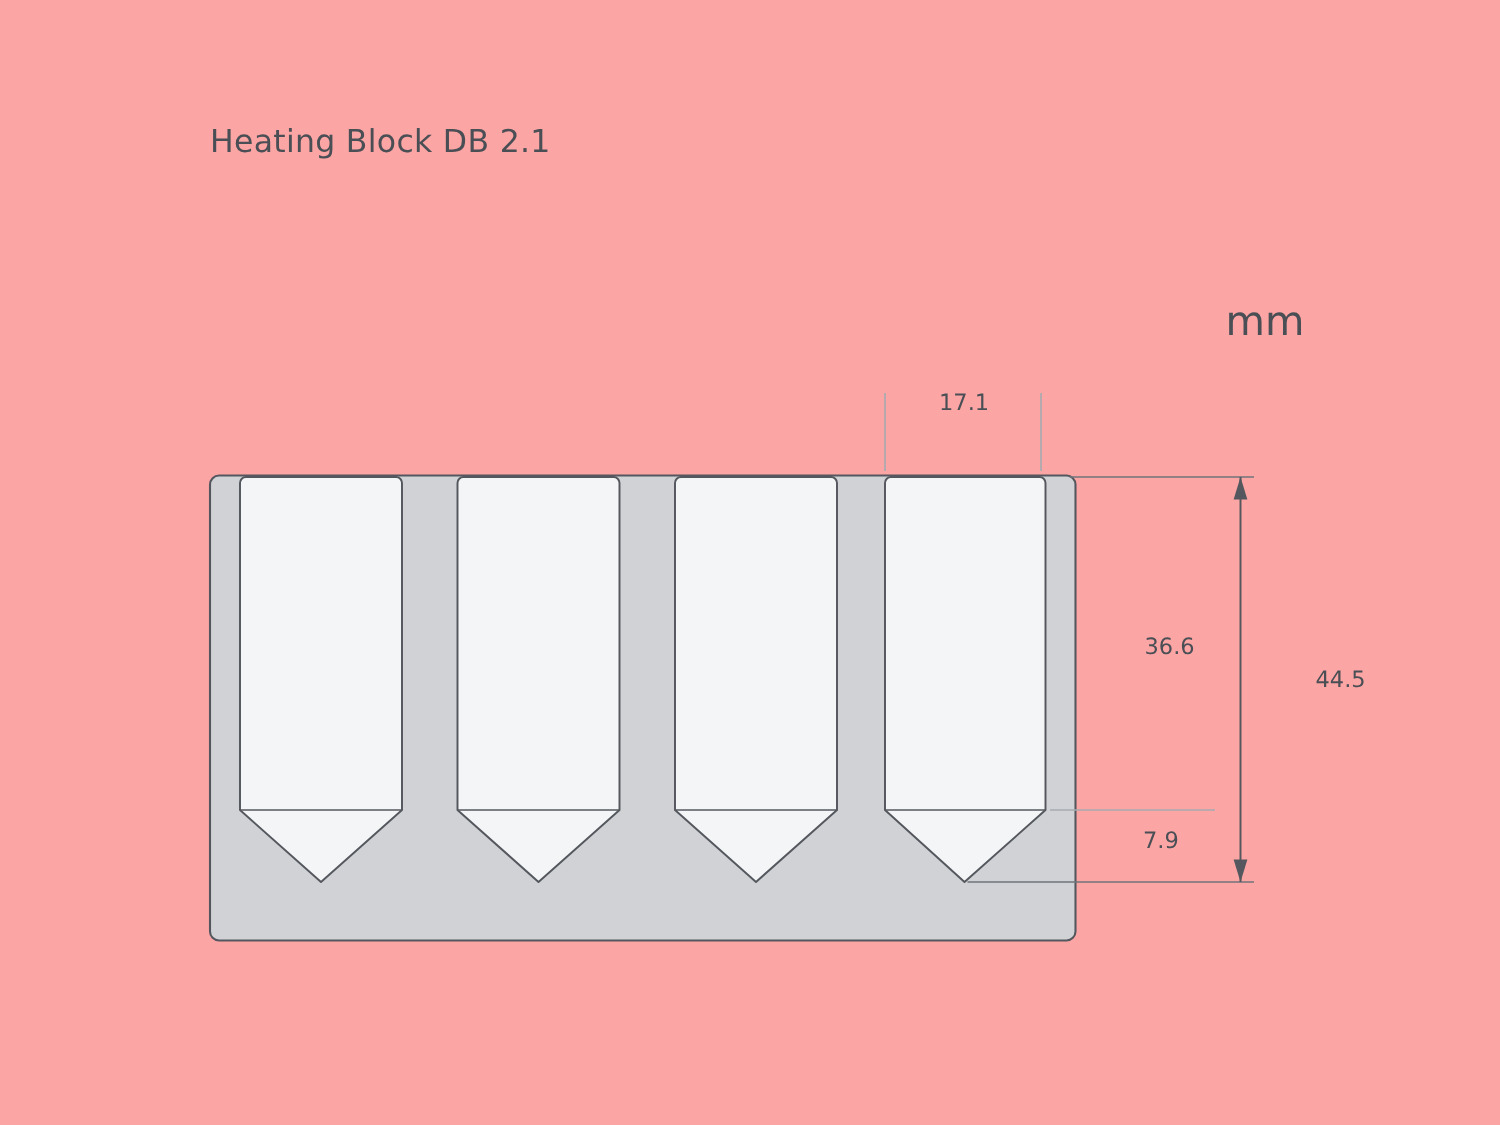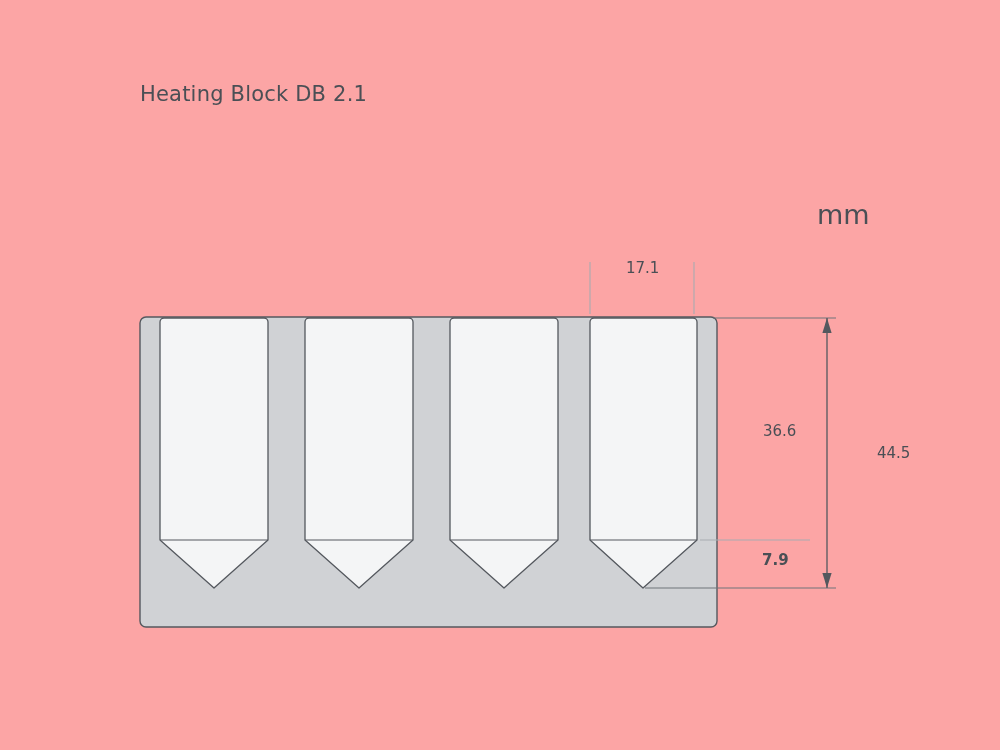--- a/index.html
+++ b/index.html
@@ -43,21 +43,21 @@
   .dim-text {
     position: absolute;
     font-size: 15px;
     font-weight: 400;
     color: #4a4f55;
     white-space: nowrap;
   }
   #dim-width-text  { left: 626px; top: 259px; }
   #dim-slot-text   { left: 763px; top: 422px; }
   #dim-total-text  { left: 877px; top: 444px; }
-  #dim-tip-text    { left: 762px; top: 551px; font-weight: bold; }
+  #dim-tip-text    { left: 762px; top: 551px; }
   svg { position: absolute; left: 0; top: 0; }
 </style>
 </head>
 <body>
 
 <div id="stage">
 
   <div id="drawing-title">Heating Block DB 2.1</div>
   <div id="unit-label">mm</div>
 

